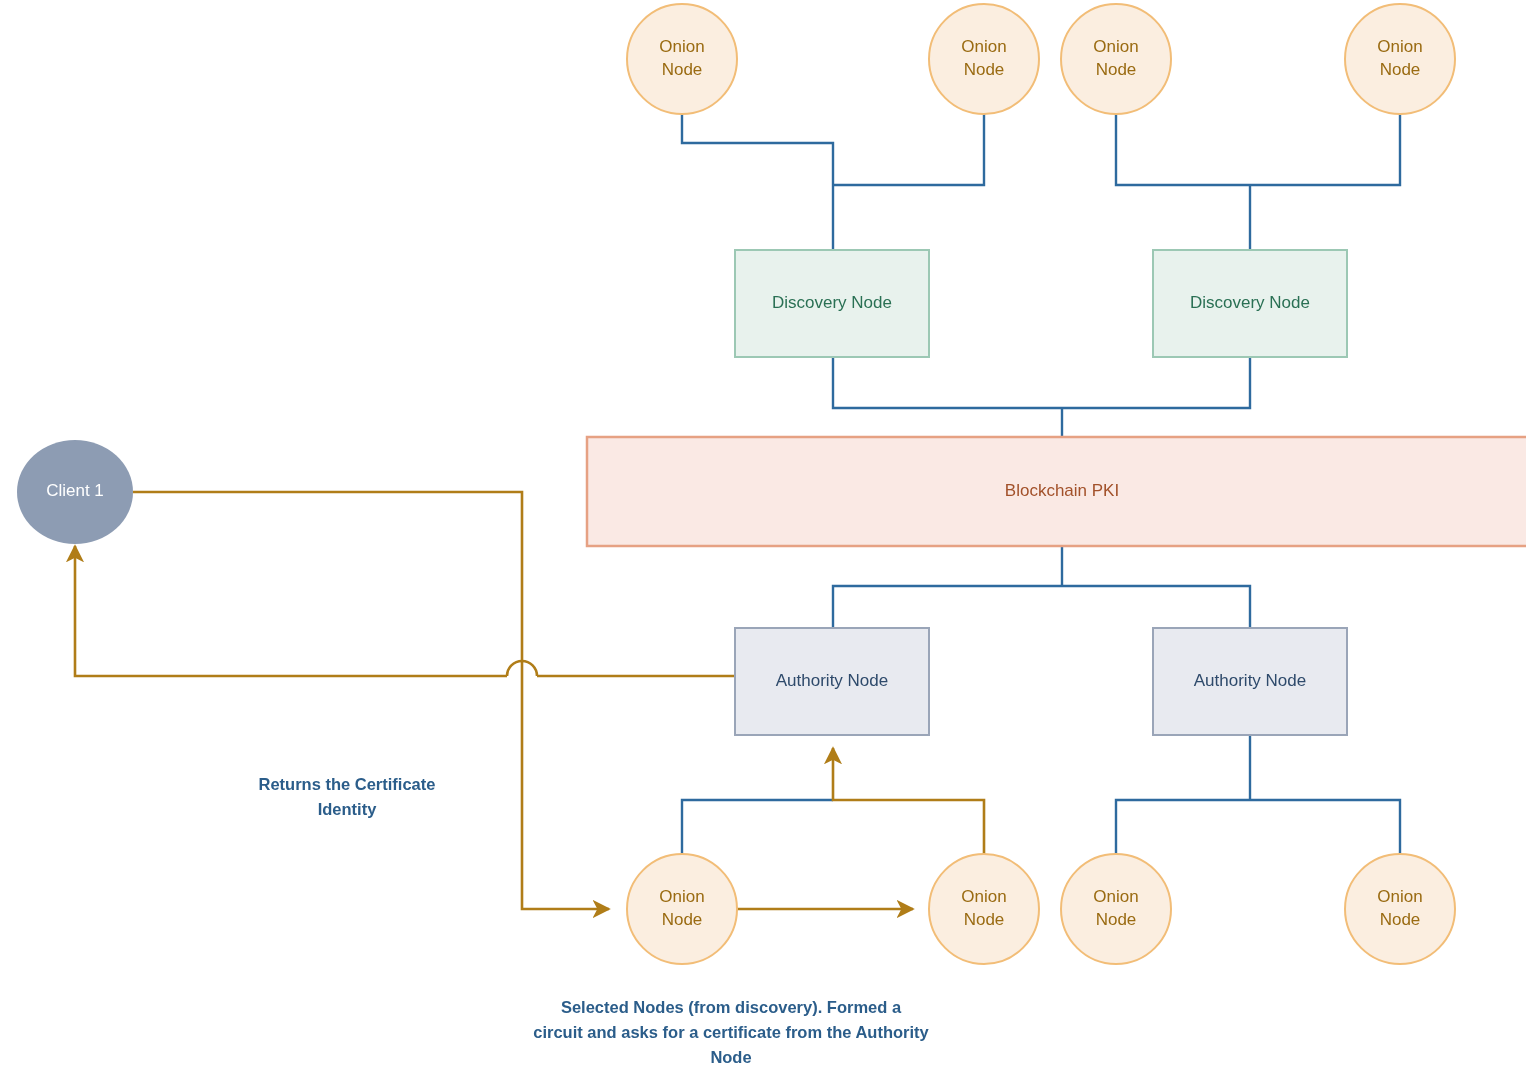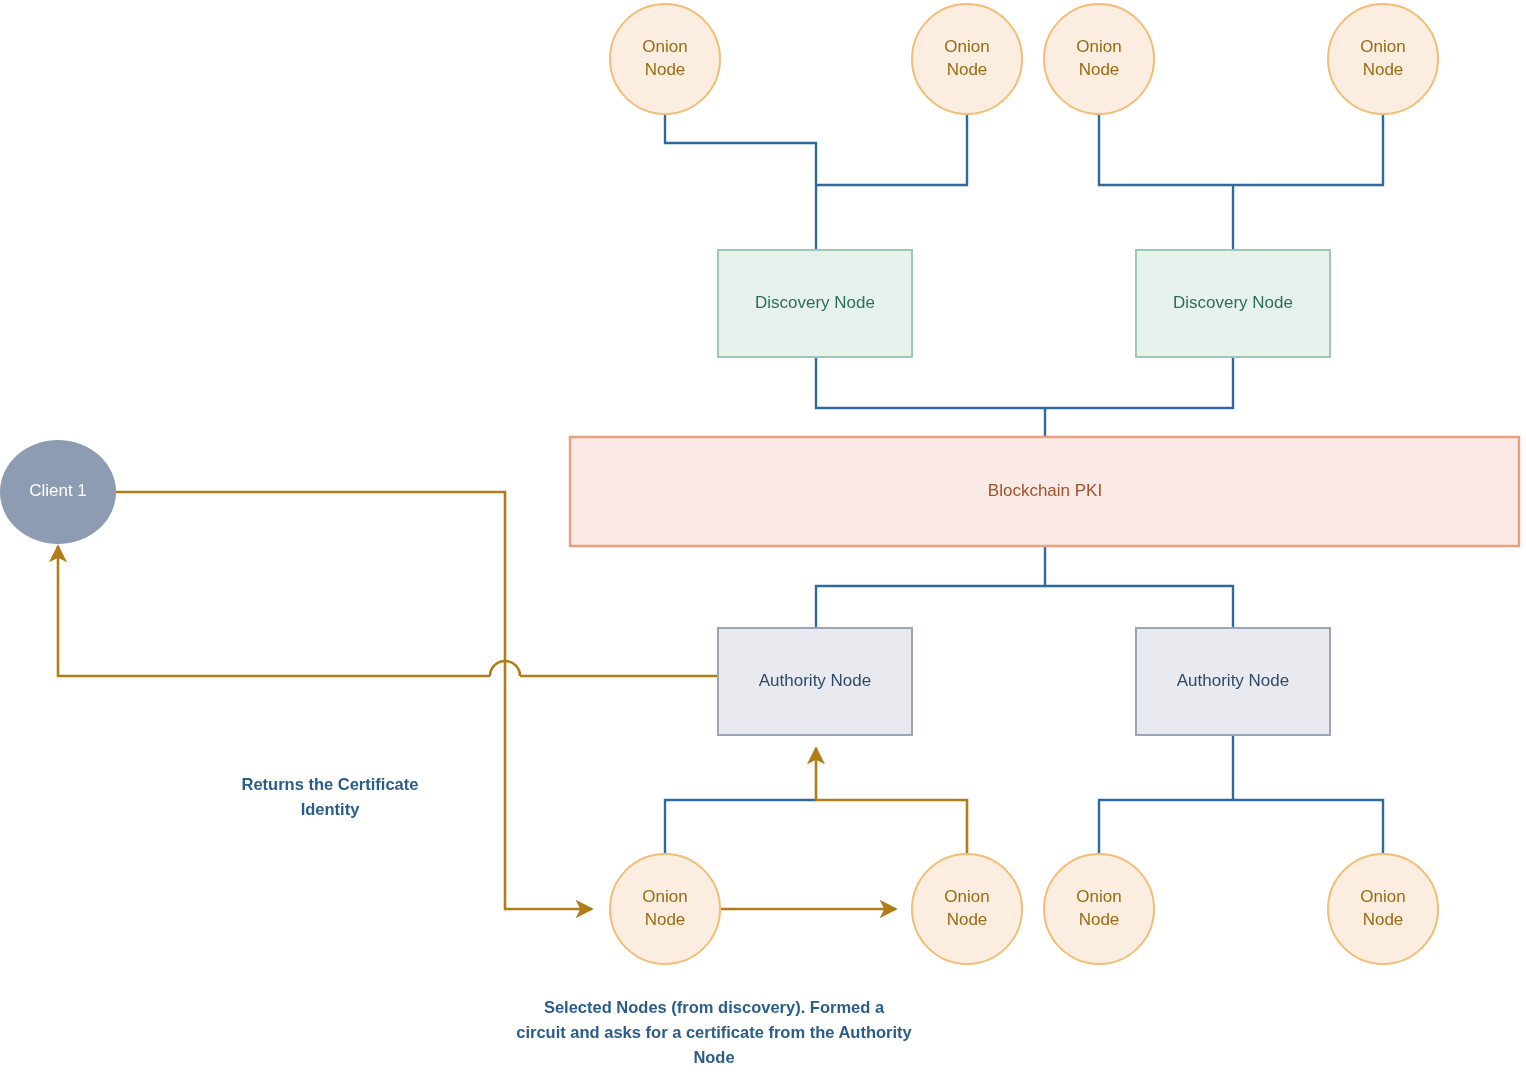--- a/index.html
+++ b/index.html
@@ -1,18 +1,18 @@
 <!DOCTYPE html>
 <html><head>
 <meta charset="utf-8">
 <style>
   html,body{margin:0;padding:0;background:#ffffff;}
   body{width:1526px;height:1072px;overflow:hidden;
        font-family:"Liberation Sans","DejaVu Sans",sans-serif;}
-  #diagram-root{position:relative;width:1500px;height:1072px;}
+  #diagram-root{position:relative;width:1500px;height:1072px;margin-left:17px;}
   svg#diagram{display:block;width:1526px;height:1072px;}
   .node-label{font-family:"Liberation Sans","DejaVu Sans",sans-serif;
               text-anchor:middle;dominant-baseline:middle;}
   .onion-label{font-size:17px;fill:#9a6b12;}
   .discovery-label{font-size:17px;fill:#2a7054;}
   .authority-label{font-size:17px;fill:#2e4a6b;}
   .pki-label{font-size:17px;fill:#a2512a;}
   .client-label{font-size:17px;fill:#ffffff;}
   .annotation{font-size:16.5px;fill:#2b5d8a;font-weight:bold;text-anchor:middle;}
   .link-blue{stroke:#2e6a9e;stroke-width:2.4;fill:none;}

